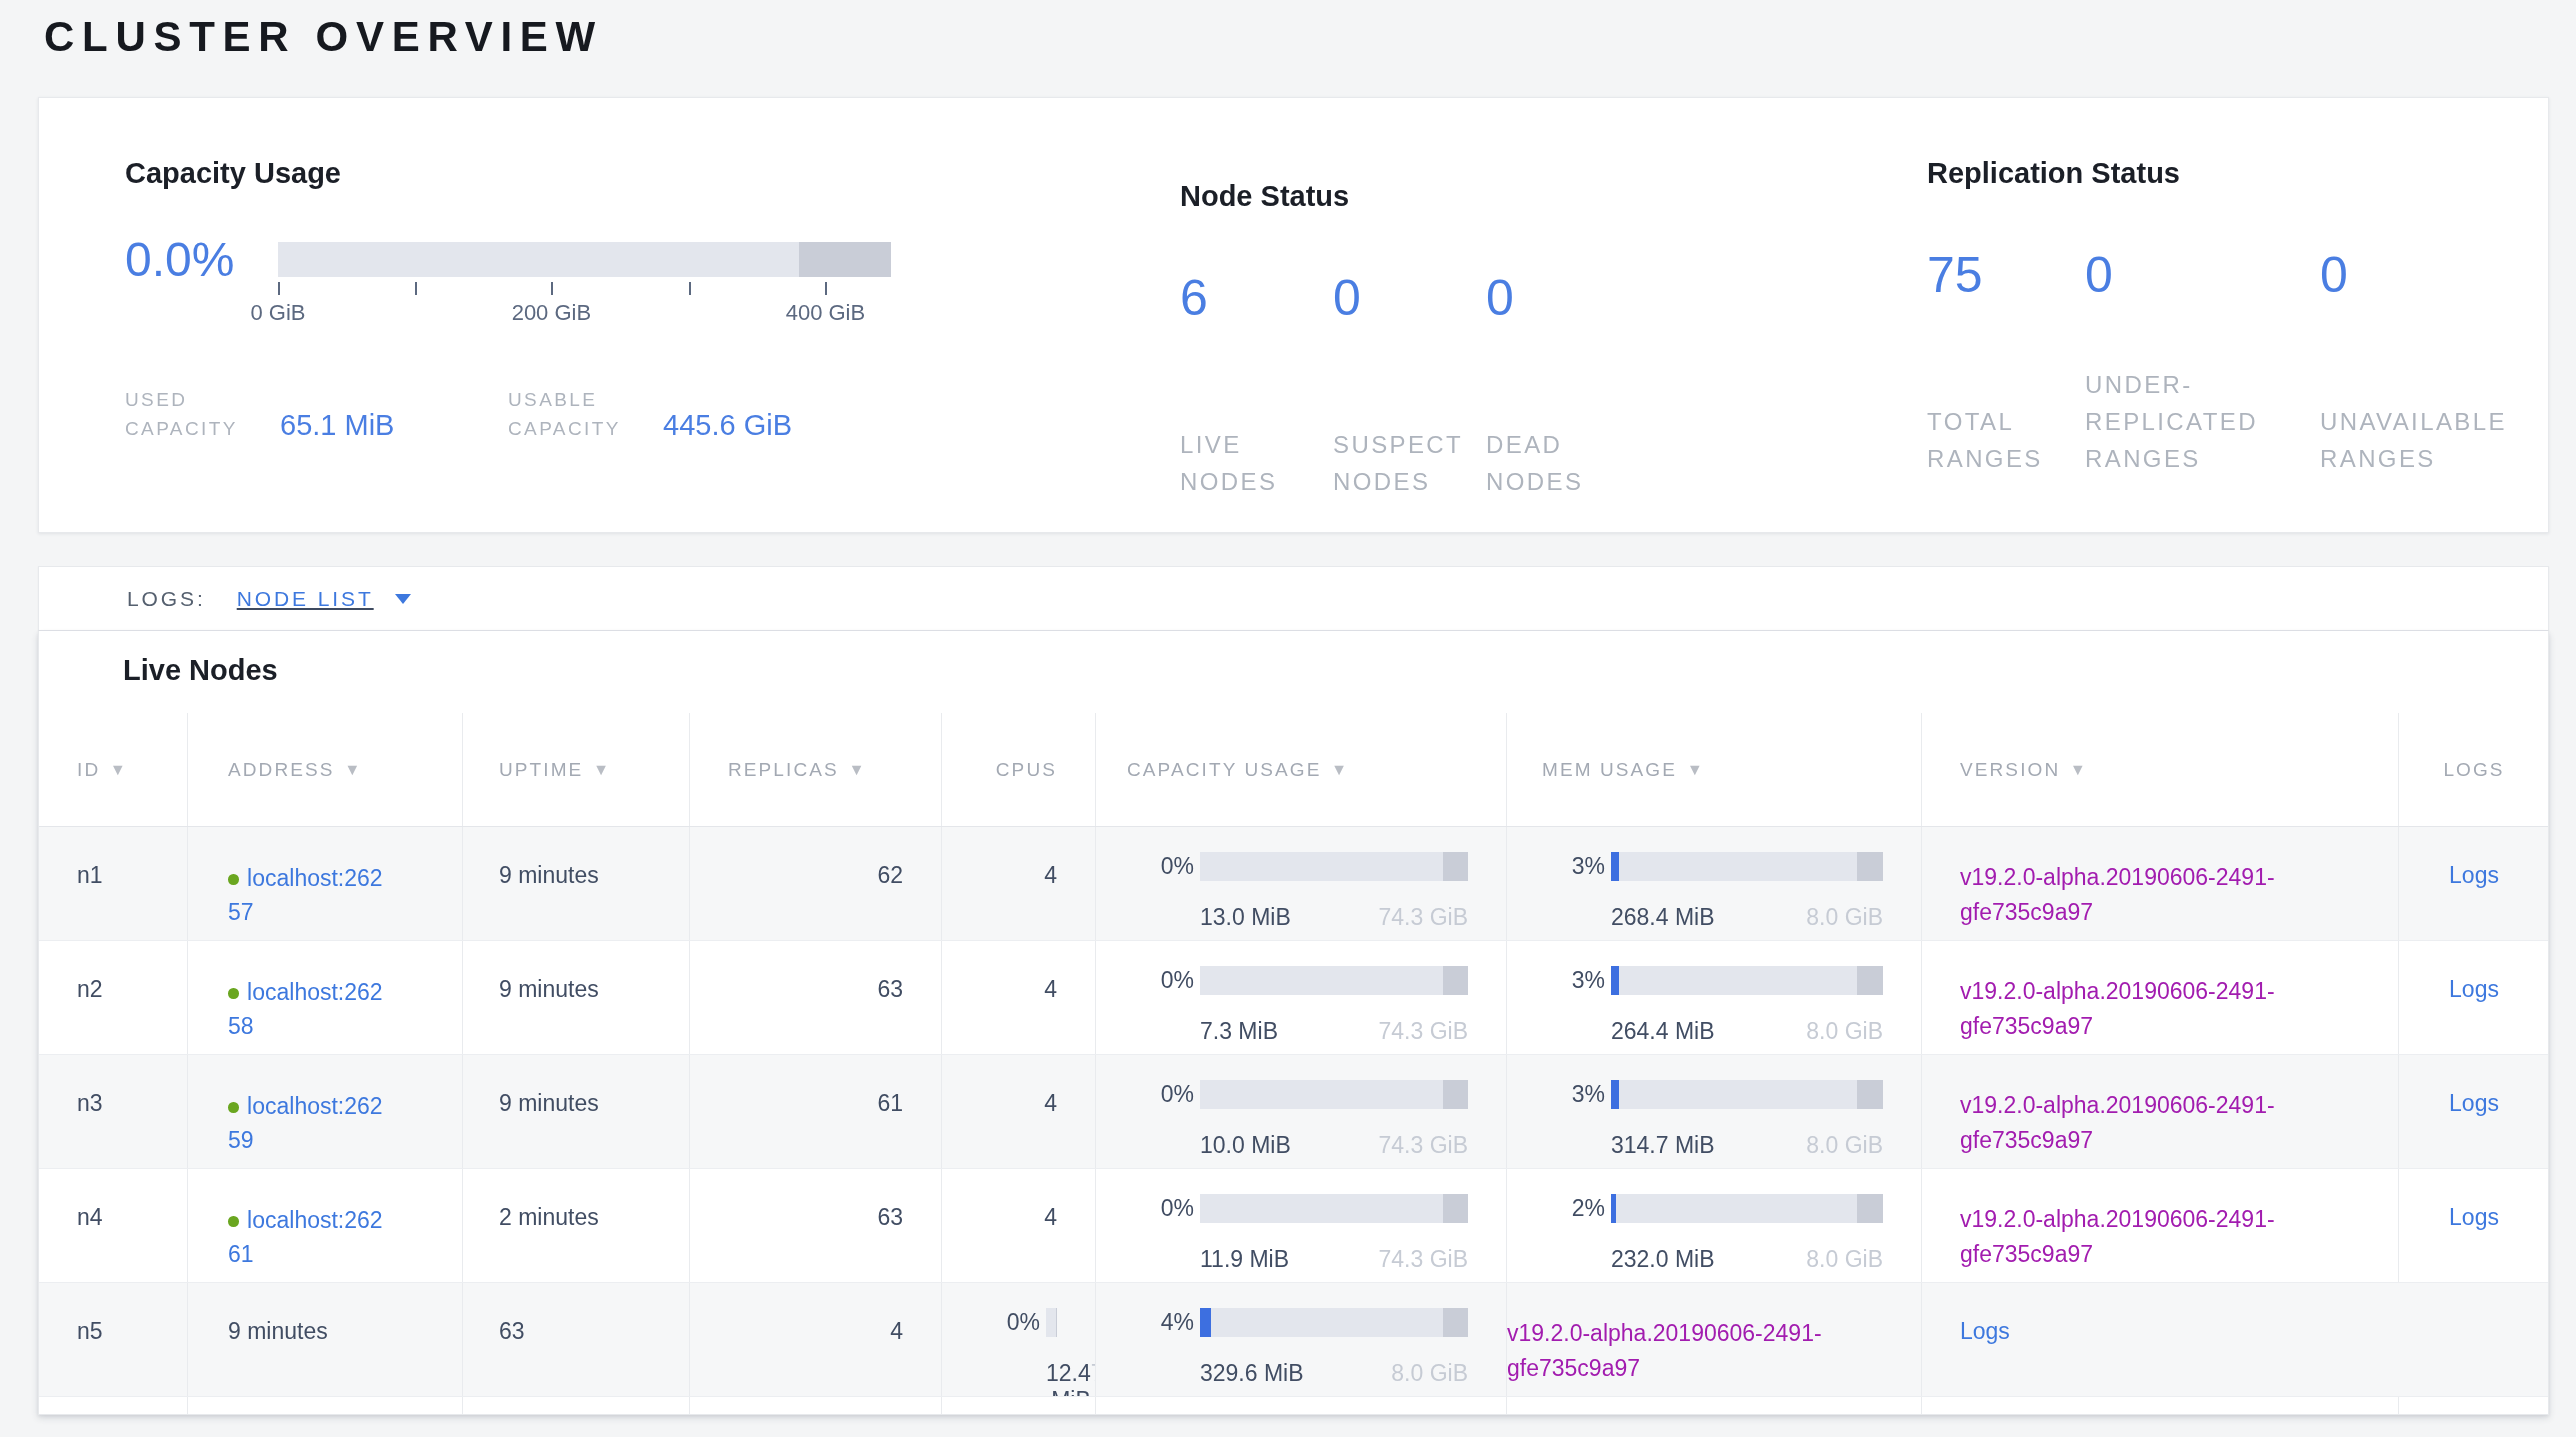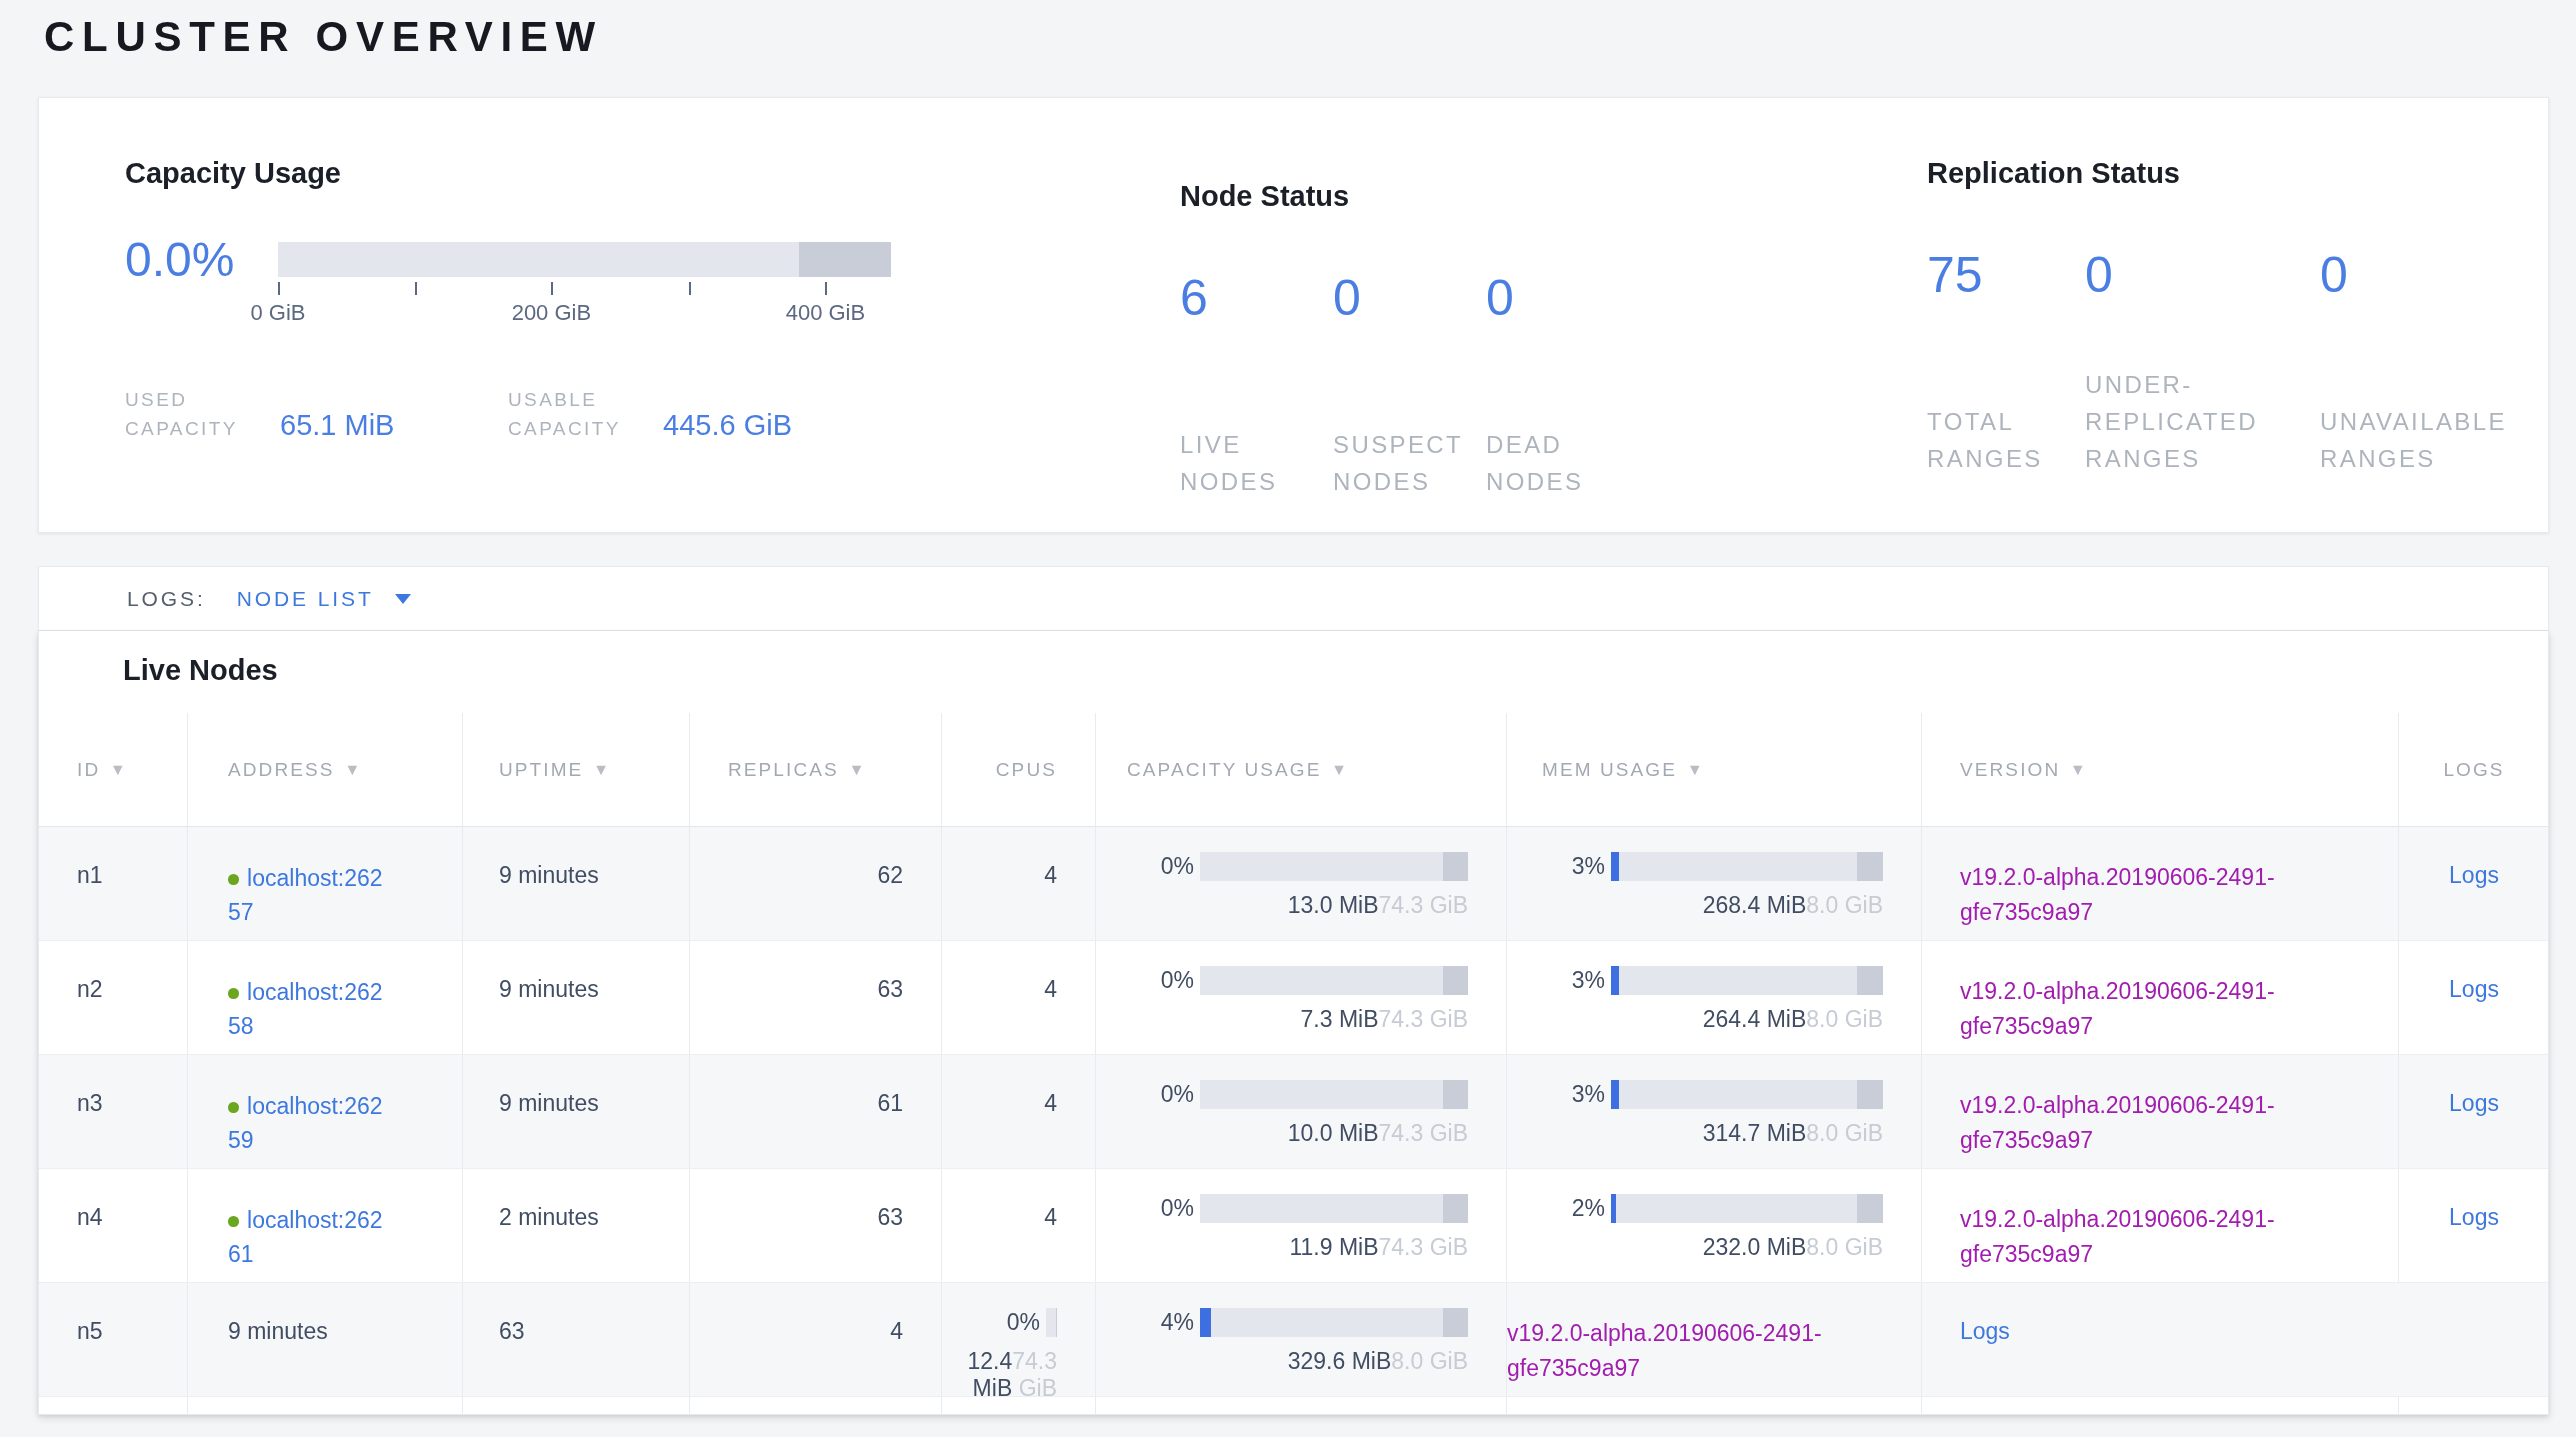--- a/index.html
+++ b/index.html
@@ -76,21 +76,21 @@
 
   
   .view-bar {
     margin-top: 33px; height: 65px;
     display: flex; align-items: center;
     padding-left: 88px;
     border-bottom: 1px solid #e2e4e8;
     box-shadow: 0 1px 1.9px rgba(60,70,90,.06);
   }
   .view-label { font-size: 21px; letter-spacing: 2.9px; color: #55606f; }
-  .view-select { display: flex; align-items: center; margin-left: 31px; cursor: pointer; }
+  .view-select { display: flex; align-items: center; margin-left: 31px; cursor: pointer; text-decoration: underline; }
   .view-value { font-size: 21px; letter-spacing: 2.9px; color: #3d78de; }
   .view-caret {
     width: 0; height: 0; margin-left: 21px;
     border-left: 8.6px solid transparent; border-right: 8.6px solid transparent;
     border-top: 10.5px solid #3d78de;
   }
 
   
   .table-card {
     border-top: none;
@@ -143,21 +143,21 @@
   }
   a.link { color: #3d78de; text-decoration: none; cursor: pointer; }
 
   
   .usage-cell { padding: 25px 38px 0 29px; }
   .usage-top { display: flex; align-items: center; }
   .usage-pct { width: 69px; text-align: right; margin-right: 5.8px; color: #414d63; }
   .usage-track { position: relative; flex: 1; height: 29px; background: #e3e6ed; overflow: hidden; }
   .usage-fill { position: absolute; left: 0; top: 0; height: 100%; background: #3d6fe0; }
   .usage-cap { position: absolute; right: 0; top: 0; height: 100%; width: 9.5%; background: #c9cdd7; }
-  .usage-bottom { display: flex; justify-content: flex-end; margin-left: 75px; margin-top: 11px; }
+  .usage-bottom { display: flex; justify-content: space-between; margin-left: 75px; margin-top: 23px; }
   .usage-used { color: #414d63; }
   .usage-total { color: #c6cbd4; }
 
   .version-text { width: 331px; padding-top: 33px; line-height: 1.5; color: #a21caf; }
   .logs-cell { padding-top: 35px; }
 
   .partial-row { height: 16.3px; background: #ffffff; }
   .partial-row .cell { height: 100%; }
 </style>
 </head>

